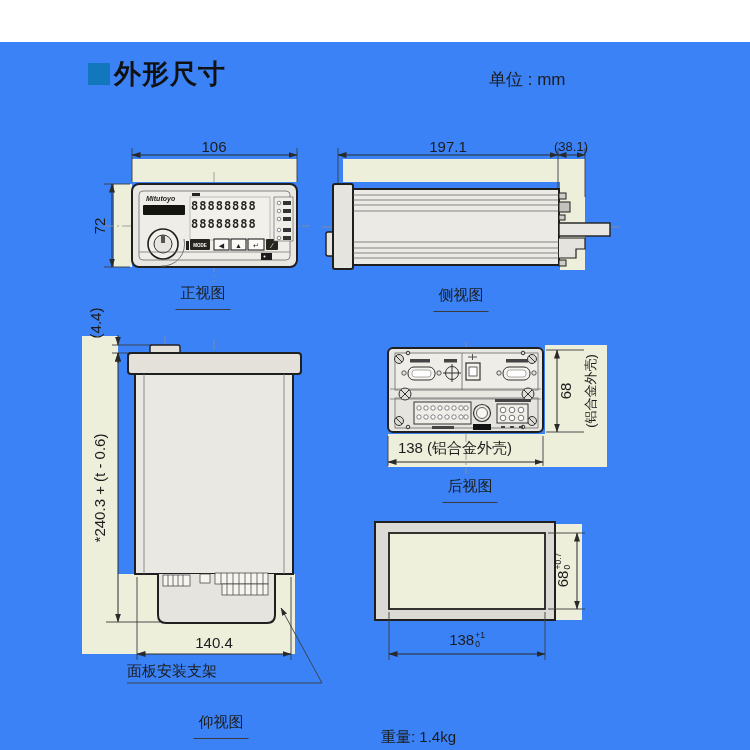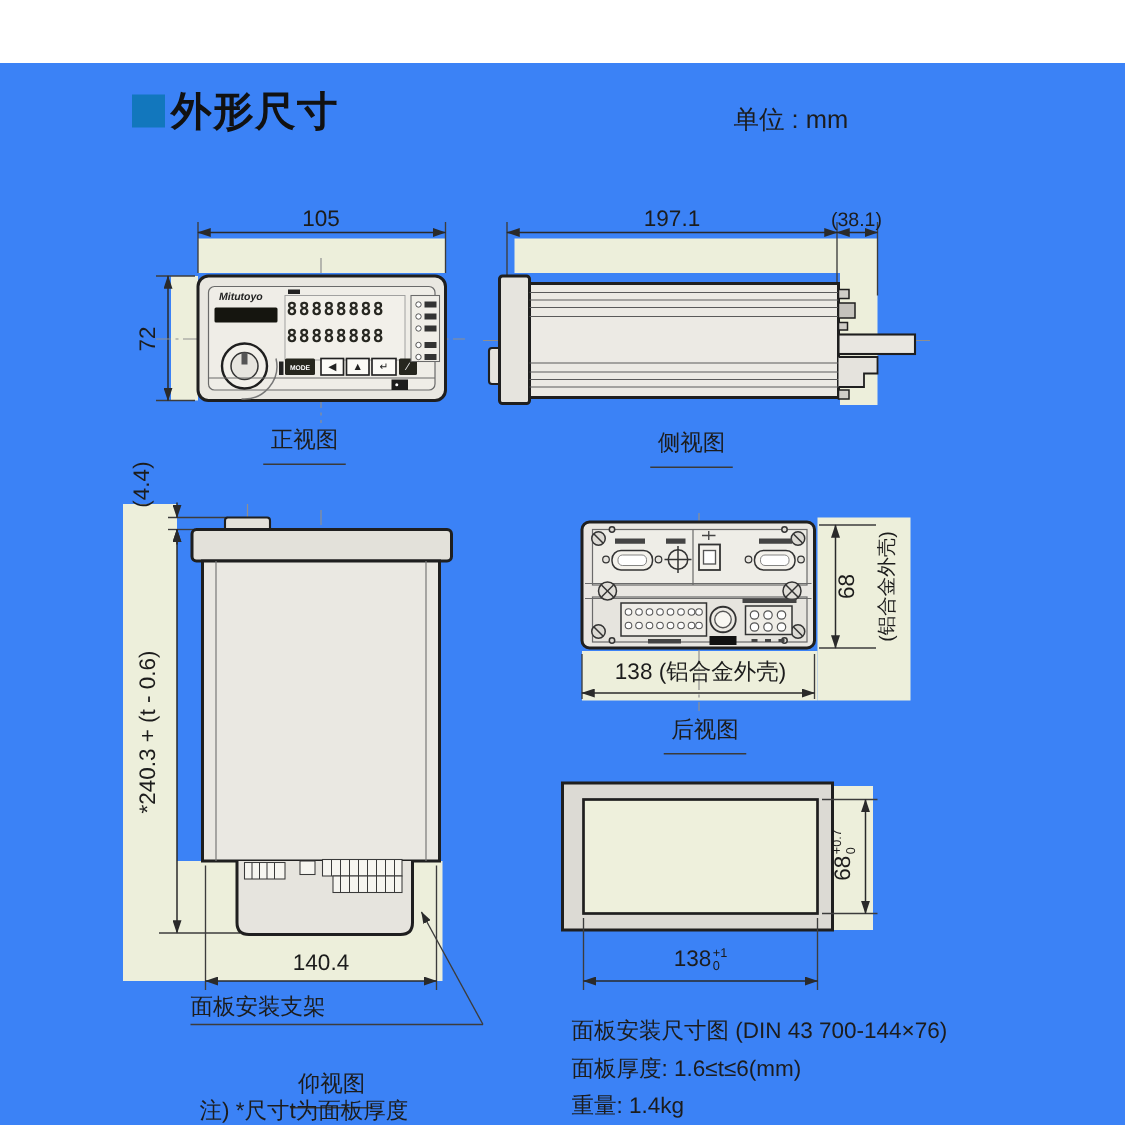--- a/index.html
+++ b/index.html
@@ -320,44 +320,43 @@
     <line x1="389" y1="570" x2="389" y2="618" stroke="#3c3c3c" stroke-width="0.9"></line>
     <line x1="545" y1="570" x2="545" y2="618" stroke="#3c3c3c" stroke-width="0.9"></line>
     <line x1="389" y1="612" x2="545" y2="612" stroke="#2a2a2a" stroke-width="1" marker-start="url(#arr)" marker-end="url(#arr)"></line>
   </g>
 </svg>
 
 <div class="abs title-sq" style="left:88px;top:21px;"></div>
 <div class="abs title-tx" style="left:114px;top:14px;">外形尺寸</div>
 <div class="abs unit-tx" style="left:489px;top:26px;">单位 : mm</div>
 
-<div class="abs dim ctr" style="left:214px;top:104px;">105</div>
+<div class="abs dim ctr" style="left:214px;top:104px;">106</div>
 <div class="abs dim rot" style="left:99px;top:184px;">72</div>
 <div class="abs caption ctrx" style="left:203px;top:242px;">正视图</div>
 <div class="abs brand" style="left:146px;top:153px;">Mitutoyo</div>
 <div class="abs digits" style="left:191px;top:157px;">88888888</div>
 <div class="abs digits" style="left:191px;top:175px;">88888888</div>
 <div class="abs mode-tx" style="left:200px;top:203px;">MODE</div>
 <div class="abs btn-glyph" style="left:221.5px;top:203px;">◀</div>
 <div class="abs btn-glyph" style="left:238.5px;top:203px;">▲</div>
 <div class="abs btn-glyph" style="left:256px;top:203px;">↵</div>
 <div class="abs btn-glyph inv" style="left:272px;top:203px;">∕</div>
 
 <div class="abs dim ctr" style="left:448px;top:104px;">197.1</div>
 <div class="abs dim-sm ctr" style="left:571px;top:104px;">(38.1)</div>
 <div class="abs caption ctrx" style="left:461px;top:244px;">侧视图</div>
 
 <div class="abs dim rot" style="left:95px;top:281px;">(4.4)</div>
 <div class="abs dim rot" style="left:99px;top:446px;">*240.3 + (t - 0.6)</div>
 <div class="abs dim ctr" style="left:214px;top:600px;">140.4</div>
 <div class="abs plain" style="left:127px;top:620px;">面板安装支架</div>
 <div class="abs caption ctrx" style="left:221px;top:671px;">仰视图</div>
-<div class="abs plain" style="left:133px;top:689px;">注) *尺寸t为面板厚度</div>
-
-<div class="abs dim ctr" style="left:467px;top:406px;">138 (铝合金外壳)</div>
+
+<div class="abs dim ctr" style="left:455px;top:406px;">138 (铝合金外壳)</div>
 <div class="abs dim rot" style="left:565px;top:349px;">68</div>
 <div class="abs dim-sm rot" style="left:591px;top:349px;">(铝合金外壳)</div>
 <div class="abs caption ctrx" style="left:470px;top:435px;">后视图</div>
 
 <div class="abs rot" style="left:563px;top:528px;">
   <span class="tolwrap">
     <span class="dim">68</span>
     <span class="tolstack">
       <span>+0.7</span>
       <span>0</span>
@@ -366,17 +365,15 @@
 </div>
 <div class="abs ctr" style="left:467px;top:598px;">
   <span class="tolwrap">
     <span class="dim">138</span>
     <span class="tolstack">
       <span>+1</span>
       <span>0</span>
     </span>
   </span>
 </div>
-<div class="abs plain" style="left:381px;top:636px;">面板安装尺寸图 (DIN 43 700-144×76)</div>
-<div class="abs plain" style="left:381px;top:661px;">面板厚度: 1.6≤t≤6(mm)</div>
 <div class="abs plain" style="left:381px;top:686px;">重量: 1.4kg</div>
 
 </div>
 
 </body></html>

